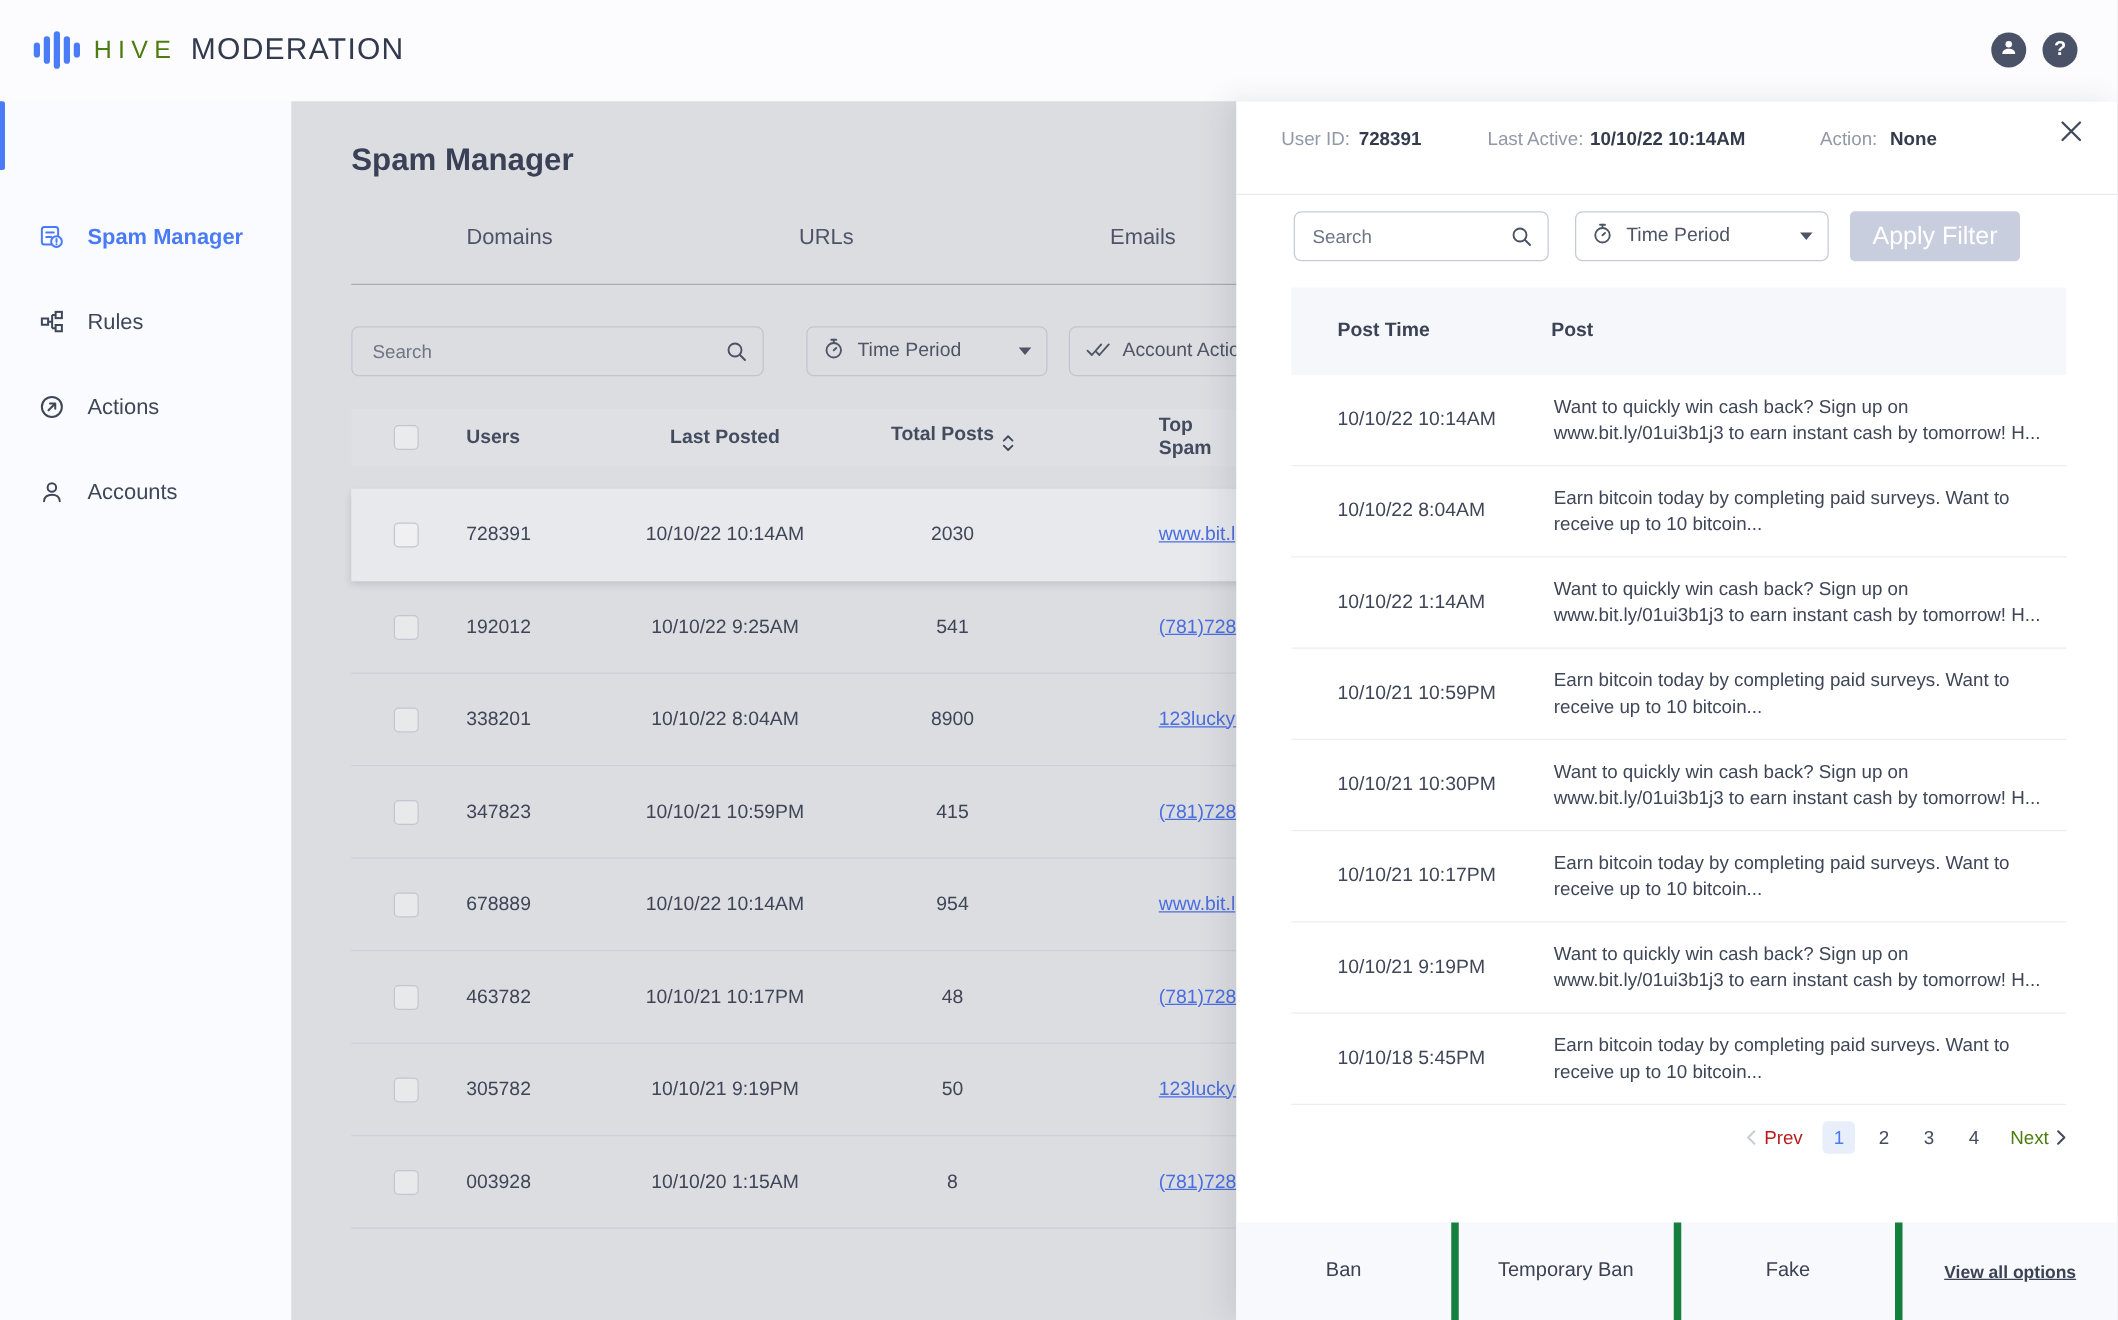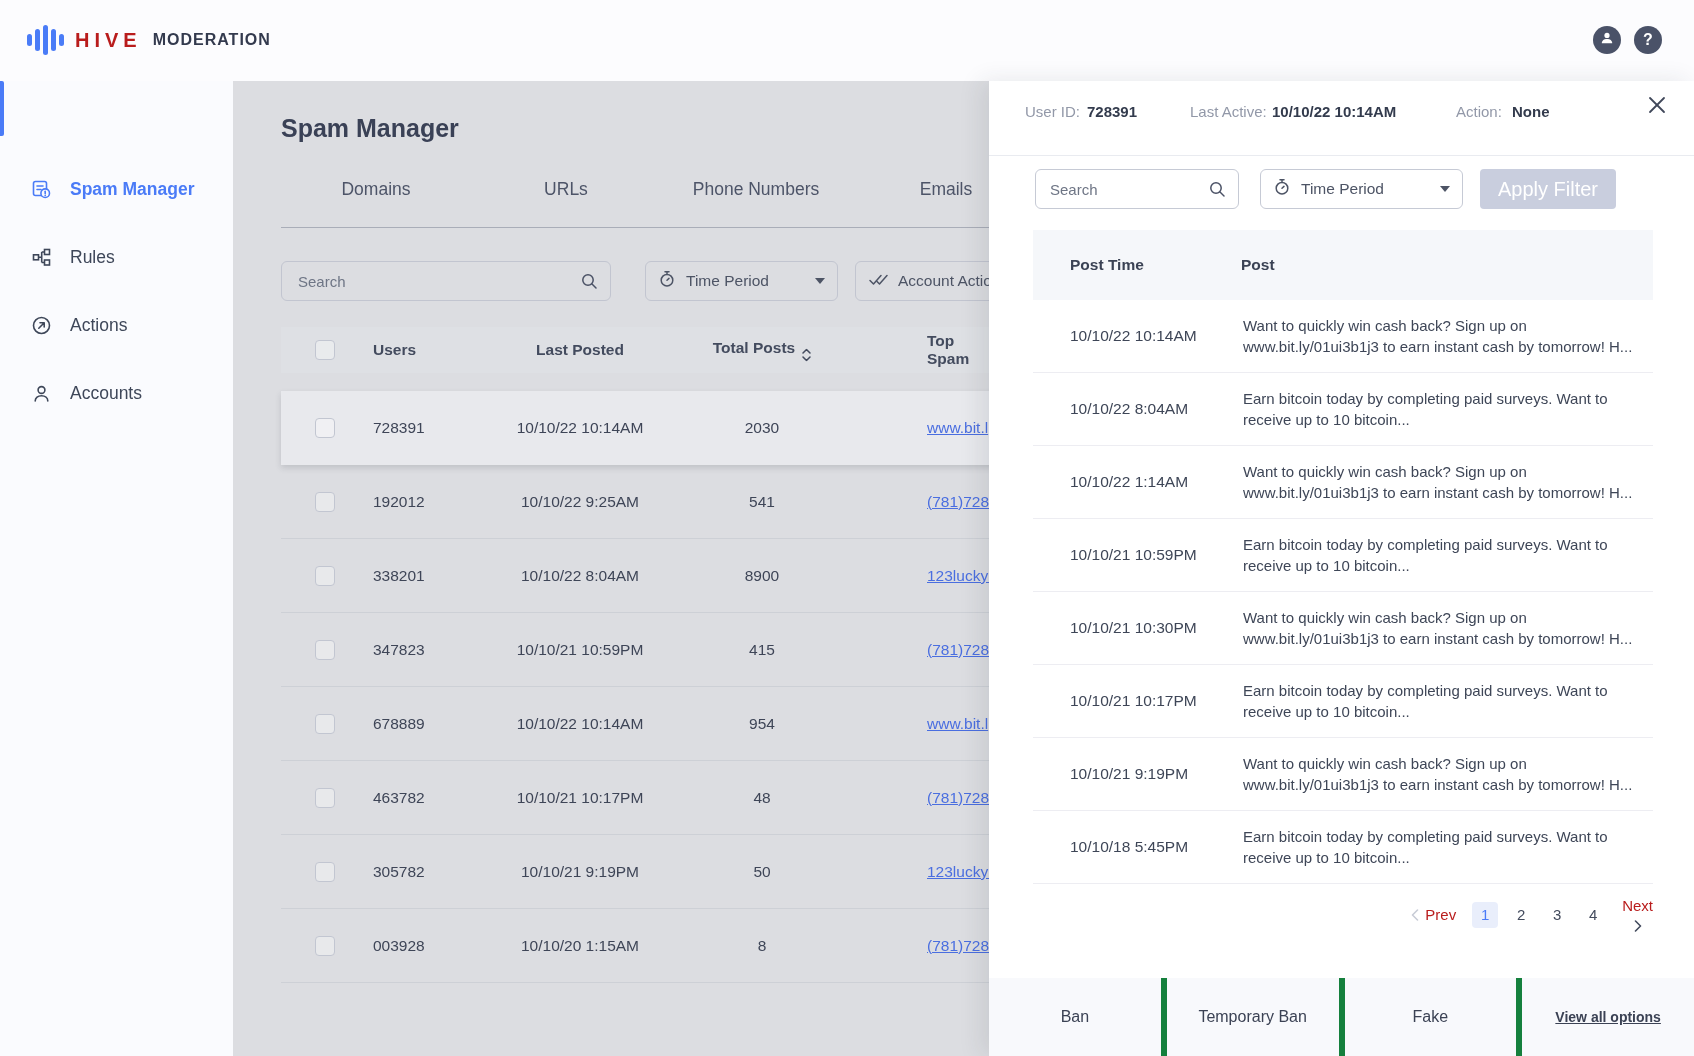--- a/index.html
+++ b/index.html
@@ -5,22 +5,22 @@
   html,body{margin:0;padding:0;}
   body{font-family:"Liberation Sans","DejaVu Sans",sans-serif;background:#fcfcfe;}
   #app{position:relative;width:1694px;height:1056px;overflow:hidden;background:#fcfcfe;}
 
   
   #topbar{position:absolute;left:0;top:0;width:1694px;height:81px;background:#fcfcfe;}
   .logo{position:absolute;left:27px;top:24px;display:flex;align-items:center;gap:11px;}
   .logo-bars{display:flex;align-items:center;gap:3px;height:32px;}
   .bar{width:5px;border-radius:3px;background:#4a7cf7;}
   .b1,.b5{height:12px}.b2,.b4{height:22px}.b3{height:30px}
-  .brand1{font-size:20px;font-weight:700;color:#b91c1c;letter-spacing:5px;}
-  .brand2{font-size:16px;font-weight:700;color:#333a4e;letter-spacing:1px;}
+  .brand1{font-size:20px;font-weight:400;color:#4d7c0f;letter-spacing:5px;}
+  .brand2{font-size:24px;font-weight:400;color:#333a4e;letter-spacing:1px;}
   .top-icon{position:absolute;top:26px;width:28px;height:28px;border-radius:50%;background:#4a5268;color:#fff;
     display:flex;align-items:center;justify-content:center;cursor:pointer;}
   #avatar{left:1593px}
   #help{left:1634px;font-size:16px;font-weight:700;}
 
   
   #sidebar{position:absolute;left:0;top:81px;width:233px;height:975px;background:#fafbfe;}
   .active-ind{position:absolute;left:0;top:0;width:4px;height:55px;background:#4a7bf7;border-radius:0 2px 2px 0;}
   .s-item{position:absolute;left:0;width:233px;height:48px;display:flex;align-items:center;gap:17px;
     padding-left:30px;box-sizing:border-box;color:#3e4759;font-size:17.5px;cursor:pointer;}
@@ -88,21 +88,21 @@
   .pt-h{position:absolute;top:50%;transform:translateY(-50%);font-size:15.5px;font-weight:600;color:#3a4254;}
   .col-time{left:37px}.col-post{left:208px}
   .p-row{position:relative;height:72px;border-bottom:1px solid #ededf2;}
   .p-time-c{position:absolute;left:37px;top:50%;transform:translateY(-50%);font-size:15.5px;color:#3e4657;white-space:nowrap;}
   .p-text-c{position:absolute;left:210px;top:50%;transform:translateY(-50%);width:392px;
     font-size:15px;line-height:21px;color:#3e4657;}
 
   .p-pag{position:absolute;left:44px;top:816px;width:620px;display:flex;justify-content:flex-end;
     align-items:center;gap:16px;font-size:15px;}
   .pg-prev{color:#b91c1c;display:flex;align-items:center;gap:6px;cursor:pointer;}
-  .pg-next{color:#b91c1c;display:flex;align-items:center;gap:6px;cursor:pointer;flex-direction:column;}
+  .pg-next{color:#4d7c0f;display:flex;align-items:center;gap:6px;cursor:pointer;}
   .pg{min-width:26px;height:26px;display:flex;align-items:center;justify-content:center;color:#434b5d;
     border-radius:4px;cursor:pointer;}
   .pg.active{background:#e9eefb;color:#4a7bf7;}
 
   .p-actions{position:absolute;left:0;top:897px;width:705px;height:78px;background:#f8f9fc;display:flex;}
   .p-act{flex:1;display:flex;align-items:center;justify-content:center;font-size:16px;color:#3b4254;
     cursor:pointer;border-left:6px solid #15803d;}
   .p-act:first-child{border-left:none;}
   .p-act.link-style{font-size:14px;font-weight:600;text-decoration:underline;}
 </style>
@@ -185,21 +185,20 @@
       <span>Accounts</span>
     </div>
   </div>
 
   <div id="main">
     <div class="m-title">Spam Manager</div>
 
     <div id="tabs">
       <div class="tab">Domains</div>
       <div class="tab">URLs</div>
-      <div class="tab">Phone Numbers</div>
       <div class="tab">Emails</div>
     </div>
     <div class="tab-line"></div>
 
     <div class="m-search">
       <input type="text" placeholder="Search" style="">
       <span class="search-glass">
         <svg width="18" height="18" viewBox="0 0 18 18" fill="none" stroke="#4a5165" stroke-width="1.5" stroke-linecap="round">
           <circle cx="8" cy="8" r="5.2"></circle>
             <line x1="12" y1="12" x2="16" y2="16"></line>

